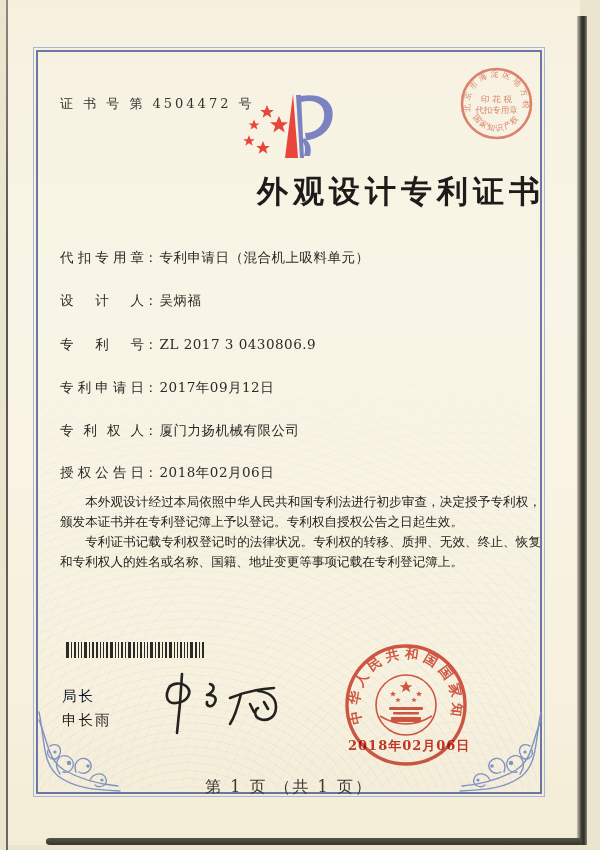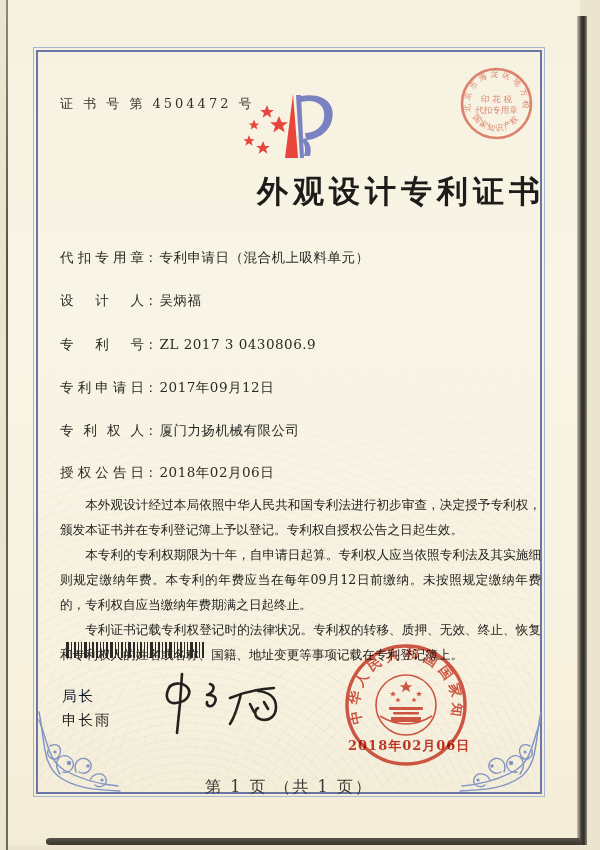--- a/index.html
+++ b/index.html
@@ -39,21 +39,21 @@
   .title{position:absolute;left:33px;top:171px;width:512px;text-align:right;
     font-size:31px;font-weight:700;color:#1d1c1a;letter-spacing:5px;white-space:nowrap;}
 
   .field{position:absolute;left:60px;width:470px;font-size:13.5px;color:#2b2a26;white-space:nowrap;}
   .field .lbl{display:inline-block;width:84px;text-align:justify;text-align-last:justify;
     -moz-text-align-last:justify;vertical-align:top;}
   .field .colon{display:inline-block;}
   .field .val{display:inline-block;margin-left:2px;letter-spacing:.5px;}
 
   .paras{position:absolute;left:60px;top:492px;width:481px;
-    font-size:12.6px;line-height:25px;color:#24231f;text-align:justify;}
+    font-size:12.6px;line-height:20px;color:#24231f;text-align:justify;}
   .paras p{margin:0;text-indent:2em;}
 
   .barcode{position:absolute;left:66px;top:642px;}
 
   .director-title{position:absolute;left:62px;top:687px;font-size:14.5px;color:#0f172a;letter-spacing:2px;}
   .director-name{position:absolute;left:62px;top:711px;font-size:14.5px;color:#262521;letter-spacing:2px;}
   .signature{position:absolute;left:158px;top:664px;}
 
   .seal-main{position:absolute;left:343px;top:642px;width:126px;height:126px;
     mix-blend-mode:multiply;opacity:.88;}
@@ -150,21 +150,20 @@
 </div>
 <div class="field" style="top:422px">
   <span class="lbl">专利权人</span><span class="colon">：</span><span class="val">厦门力扬机械有限公司</span>
 </div>
 <div class="field" style="top:464px">
   <span class="lbl">授权公告日</span><span class="colon">：</span><span class="val">2018年02月06日</span>
 </div>
 
 <div class="paras">
   <p>本外观设计经过本局依照中华人民共和国专利法进行初步审查，决定授予专利权，颁发本证书并在专利登记簿上予以登记。专利权自授权公告之日起生效。</p>
-  <p>本专利的专利权期限为十年，自申请日起算。专利权人应当依照专利法及其实施细则规定缴纳年费。本专利的年费应当在每年09月12日前缴纳。未按照规定缴纳年费的，专利权自应当缴纳年费期满之日起终止。</p>
   <p>专利证书记载专利权登记时的法律状况。专利权的转移、质押、无效、终止、恢复和专利权人的姓名或名称、国籍、地址变更等事项记载在专利登记簿上。</p>
 </div>
 
 <svg id="barcode" class="barcode" width="148" height="16" viewBox="0 0 148 16">
     <rect x="0" y="0" width="3" height="16" fill="#2b2a26"></rect>
     <rect x="5" y="0" width="1" height="16" fill="#2b2a26"></rect>
     <rect x="8" y="0" width="2" height="16" fill="#2b2a26"></rect>
     <rect x="12" y="0" width="1" height="16" fill="#2b2a26"></rect>
     <rect x="15" y="0" width="1" height="16" fill="#2b2a26"></rect>
     <rect x="18" y="0" width="3" height="16" fill="#2b2a26"></rect>

